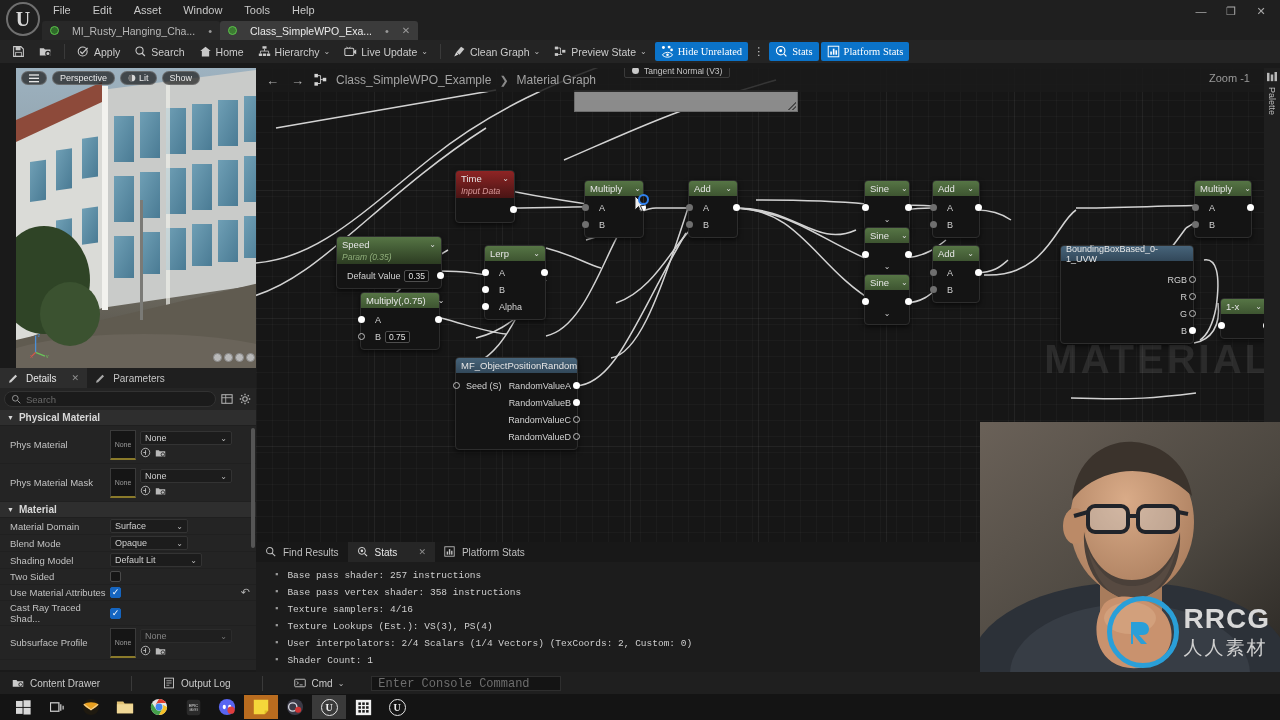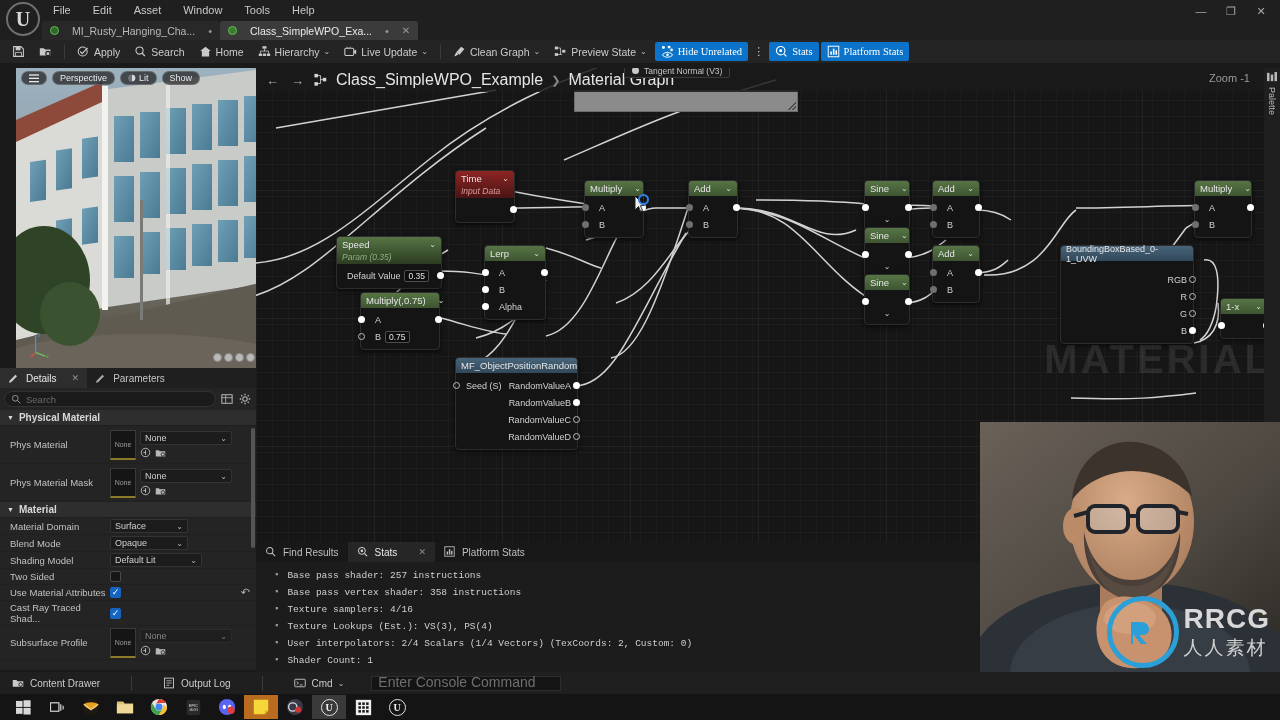--- a/index.html
+++ b/index.html
@@ -95,21 +95,21 @@
       linear-gradient(rgba(255,255,255,.028) 1px, transparent 1px),
       linear-gradient(90deg, rgba(255,255,255,.028) 1px, transparent 1px),
       linear-gradient(rgba(255,255,255,.055) 1px, transparent 1px),
       linear-gradient(90deg, rgba(255,255,255,.055) 1px, transparent 1px);
     background-size:16px 16px, 16px 16px, 128px 128px, 128px 128px;
     background-position:0 0,0 0,-10px -6px,-10px -6px; }
   .gbread { position:absolute; left:0; top:0; width:1024px; height:24px;
     background:rgba(26,26,26,.85); display:flex; align-items:center; gap:8px; padding-left:8px; }
   .gbread .arrow { font-size:13px; color:#b0b0b0; padding:0 2px; }
   .gbread .bicon { width:14px; height:14px; color:#cfcfcf; }
-  .gbread .btext { font-size:16px; color:#e5e5e5; }
+  .gbread .btext { font-size:12px; color:#a3a3a3; }
   .gbread .bsep { font-size:11px; color:#8a8a8a; }
   .zoomlbl { position:absolute; right:30px; top:4px; font-size:11px; color:#9a9a9a; }
   .palette { position:absolute; right:0; top:0; width:16px; height:474px; background:#1f1f1f;
     display:flex; flex-direction:column; align-items:center; padding-top:4px; gap:5px; }
   .palette .ptxt { writing-mode:vertical-rl; font-size:9px; color:#bbb; }
   .tooltip { position:absolute; left:624px; top:63px; background:#1b1b1b; border:1px solid #3a3a3a;
     height:15px; display:flex; align-items:center; gap:5px; padding:0 7px; font-size:8.5px;
     color:#c6c6c6; border-radius:2px; }
   .tooltip .dot { width:7px; height:7px; border-radius:50%; background:#c9c9c9; }
   .greypanel { position:absolute; left:318px; top:22px; width:224px; height:22px;
@@ -167,22 +167,22 @@
   .tdlbl { position:absolute; right:20px; bottom:22px; font-size:12px; color:#9fb4cc; }
   .mwm { position:absolute; right:8px; bottom:160px; font-size:40px; font-weight:bold;
     color:rgba(255,255,255,.09); letter-spacing:3px; }
 
   
   .botbar { position:absolute; left:0; top:672px; width:1280px; height:22px; background:#1f1f1f;
     display:flex; align-items:center; gap:19px; padding-left:4px; }
   .bbtn { display:flex; align-items:center; gap:5px; height:18px; padding:0 8px; font-size:10px;
     color:#cacaca; }
   .cmdbox { flex:0 0 190px; height:15px; background:#141414; border:1px solid #2e2e2e;
-    display:flex; align-items:flex-end; padding:0 6px; font-size:14px; color:#6e6e6e;
-    font-family:Liberation Sans, sans-serif; }
+    display:flex; align-items:flex-start; padding:0 6px; font-size:12px; color:#6e6e6e;
+    font-family:Liberation Mono, monospace; }
   .taskbar { position:absolute; left:0; top:694px; width:1280px; height:26px; background:#141414;
     display:flex; align-items:center; gap:0px; padding-left:6px; }
   .tsk { width:34px; height:24px; display:flex; align-items:center; justify-content:center;
     position:relative; }
   .tsk.hl { background:#3a3a3a; }
   .tsk .u { width:17px; height:17px; border-radius:50%; border:1.5px solid #e4e4e4;
     display:flex; align-items:center; justify-content:center; font-size:10px; color:#f0f0f0;
     font-family:"Liberation Serif", serif; font-weight:bold; }
   svg { display:block; }
 </style>

